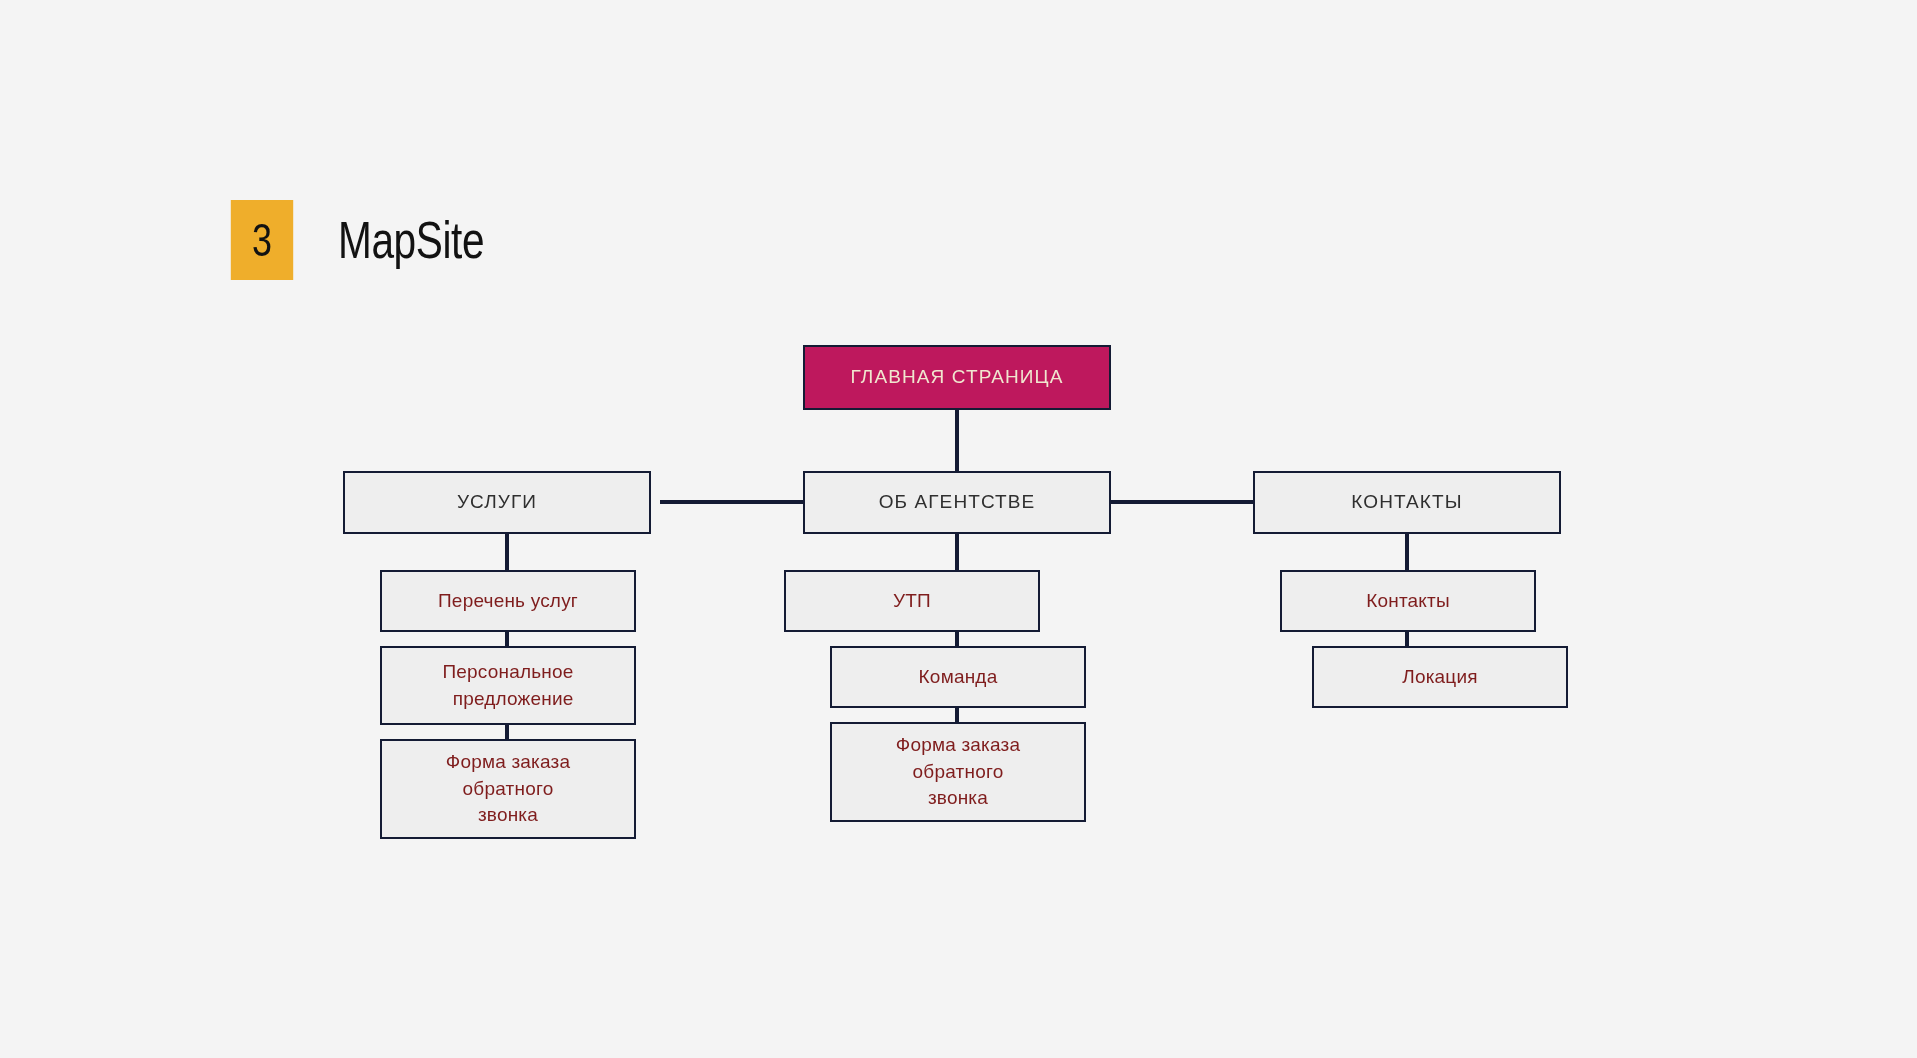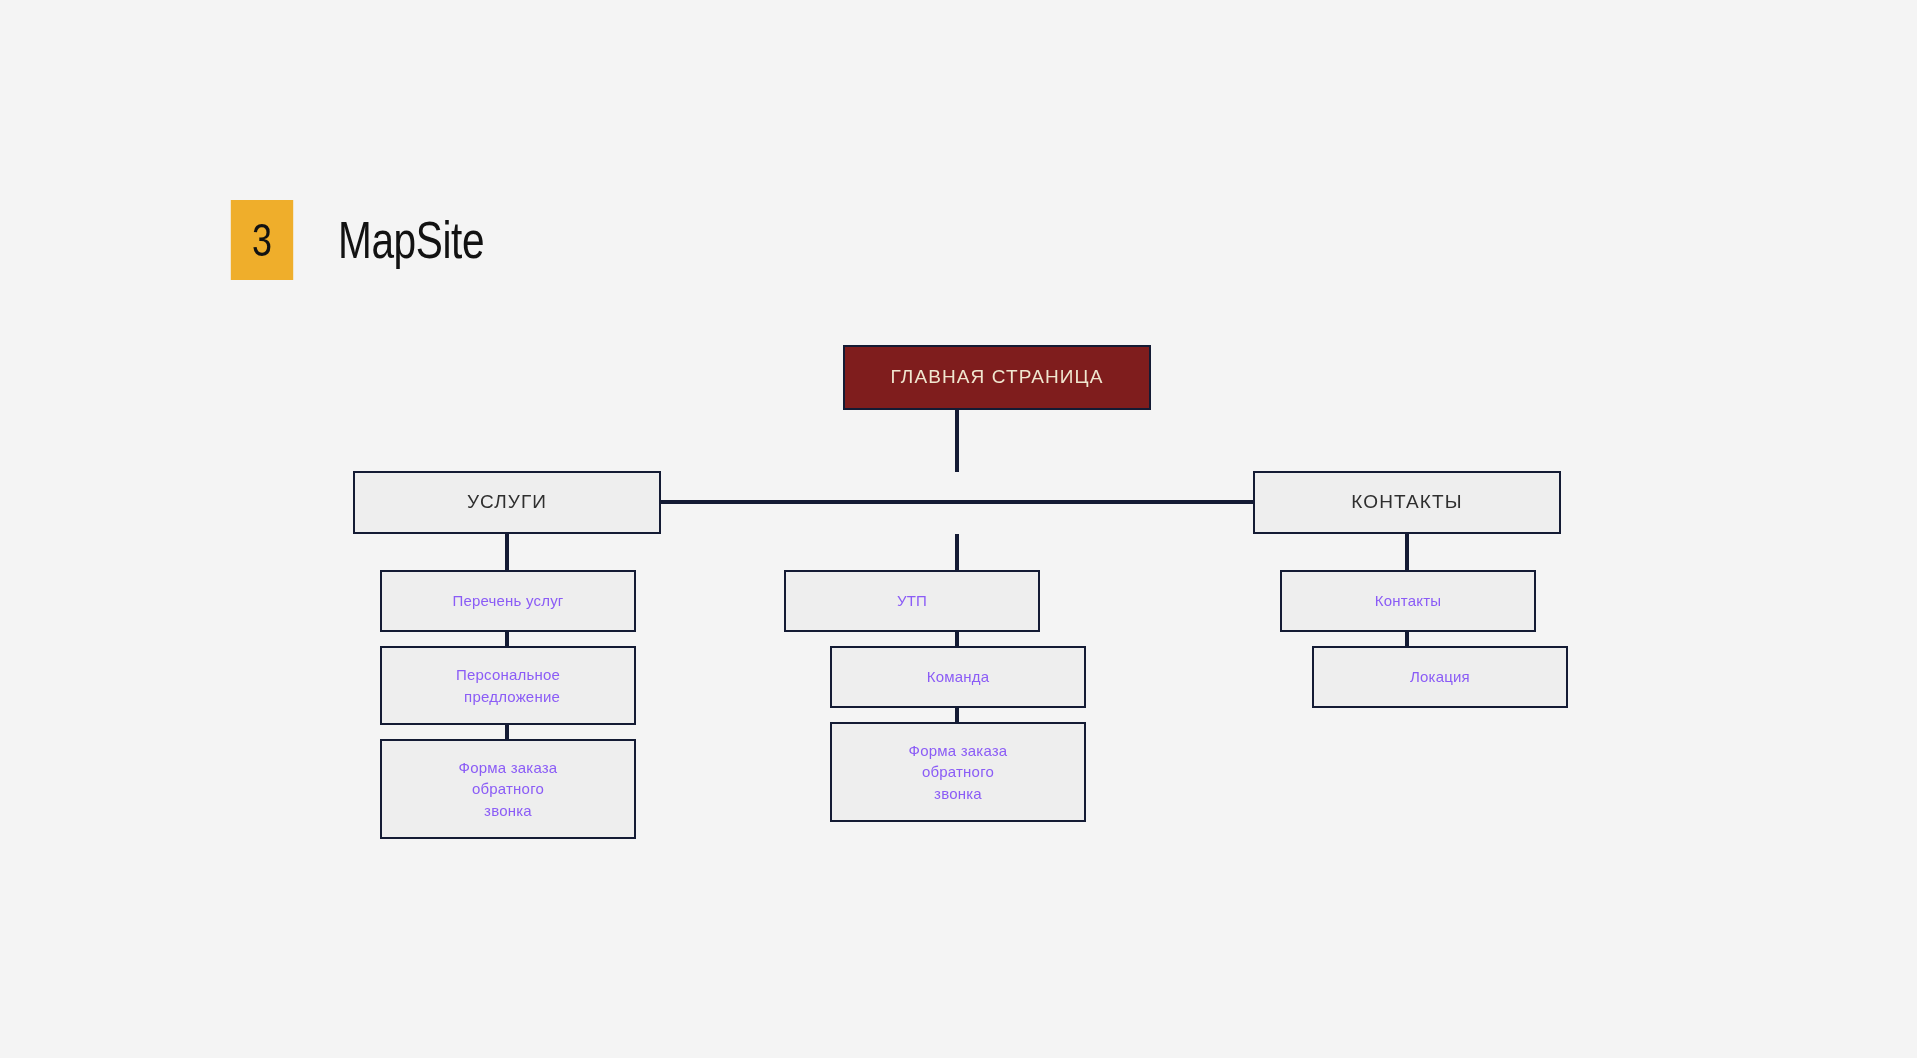--- a/index.html
+++ b/index.html
@@ -67,32 +67,31 @@
   }
   .node {
     position: absolute;
     box-sizing: border-box;
     background: #eeeeee;
     border: 2.5px solid #141b34;
     display: flex;
     align-items: center;
     justify-content: center;
     text-align: center;
-    color: #8b5cf6;
-    font-size: 15px;
+    color: #7f1d1d;
+    font-size: 19px;
     line-height: 1.42;
     letter-spacing: 0.2px;
   }
   .node.root {
-    background: #7f1d1d;
+    background: #be185d;
     border-color: #141b34;
     color: #f0e6cf;
     font-size: 19px;
     letter-spacing: 1.1px;
-    margin-left: 40px;
   }
   .node.level2 {
     font-size: 19px;
     letter-spacing: 1.1px;
     color: #2f2f2f;
   }
   .node .label {
     padding: 0 10px;
     white-space: pre-line;
   }
@@ -117,21 +116,21 @@
   <div id="diagram">
 
     <div class="node root" style="left:803px; top:345px; width:308px; height:65px;">
       <span class="label">ГЛАВНАЯ СТРАНИЦА</span>
     </div>
 
     <div class="conn" style="left:955px; top:410px; width:4px; height:62px;"></div>
 
     <div class="conn" style="left:660px; top:500px; width:901px; height:4px;"></div>
 
-    <div class="node level2" style="left:353px; top:471px; width:308px; height:63px;">
+    <div class="node level2" style="left:343px; top:471px; width:308px; height:63px;">
       <span class="label">УСЛУГИ</span>
     </div>
 
     <div class="conn" style="left:505px; top:534px; width:4px; height:36px;"></div>
     <div class="node" style="left:380px; top:570px; width:256px; height:62px;">
       <span class="label">Перечень услуг</span>
     </div>
 
     <div class="conn" style="left:505px; top:632px; width:4px; height:14px;"></div>
     <div class="node" style="left:380px; top:646px; width:256px; height:79px;text-align:right;">
@@ -139,20 +138,23 @@
 предложение</span>
     </div>
 
     <div class="conn" style="left:505px; top:725px; width:4px; height:14px;"></div>
     <div class="node" style="left:380px; top:739px; width:256px; height:100px;">
       <span class="label">Форма заказа
 обратного
 звонка</span>
     </div>
 
+    <div class="node level2" style="left:803px; top:471px; width:308px; height:63px;">
+      <span class="label">ОБ АГЕНТСТВЕ</span>
+    </div>
 
     <div class="conn" style="left:955px; top:534px; width:4px; height:36px;"></div>
     <div class="node" style="left:784px; top:570px; width:256px; height:62px;">
       <span class="label">УТП</span>
     </div>
 
     <div class="conn" style="left:955px; top:632px; width:4px; height:14px;"></div>
     <div class="node" style="left:830px; top:646px; width:256px; height:62px;">
       <span class="label">Команда</span>
     </div>

